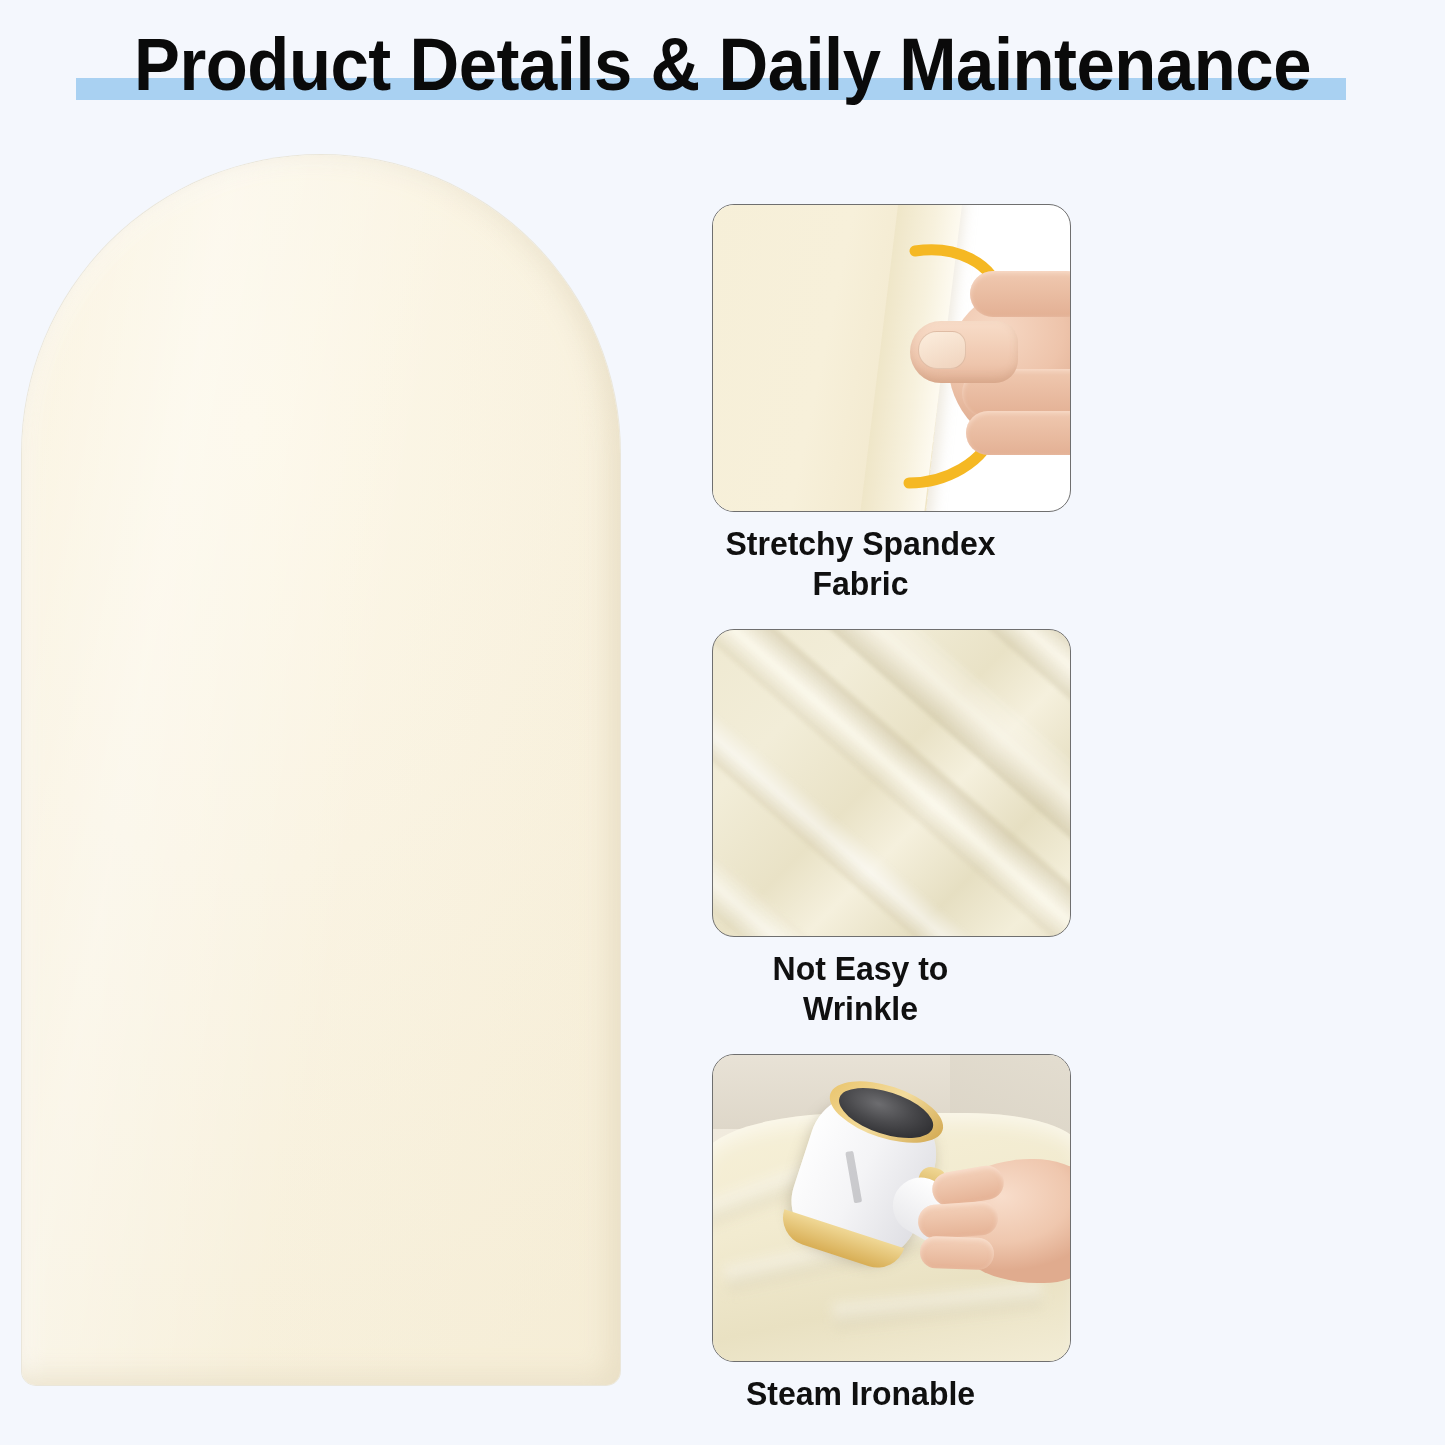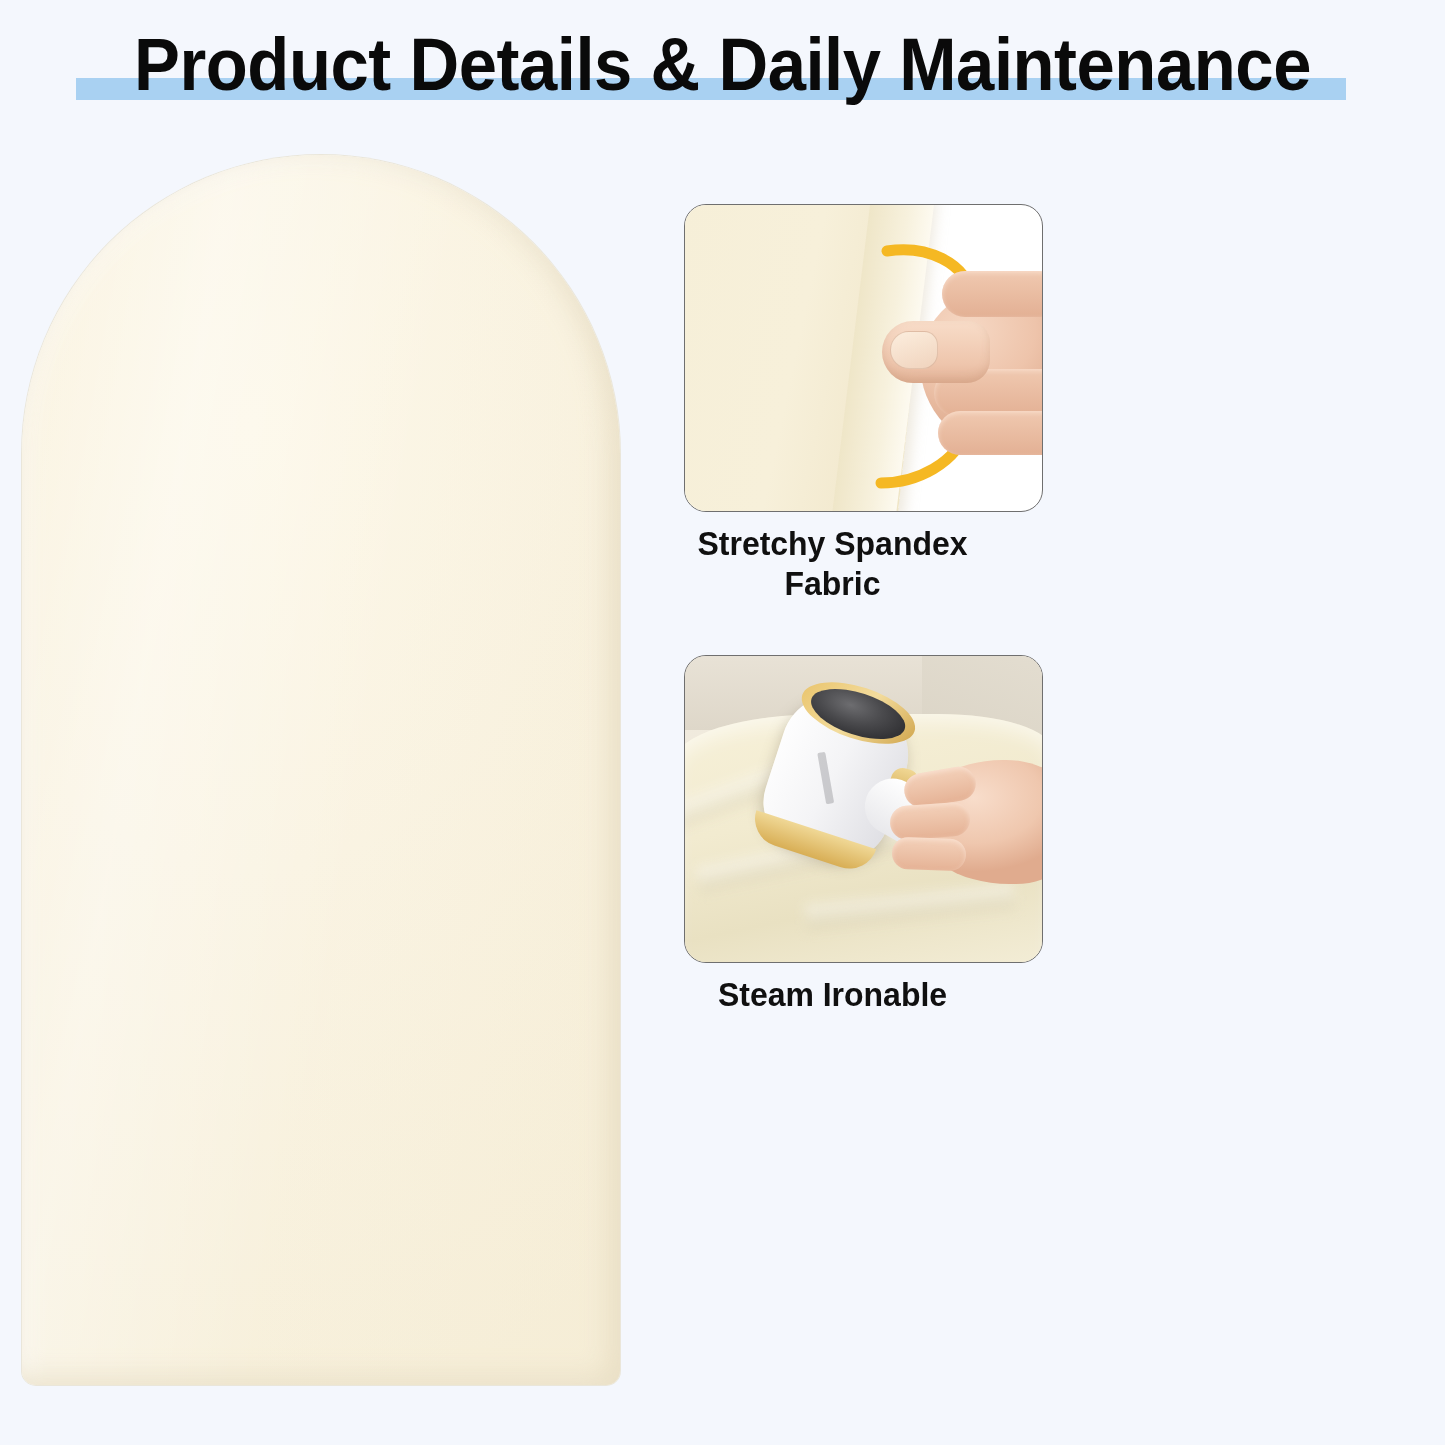--- a/index.html
+++ b/index.html
@@ -96,20 +96,21 @@
   }
   .row {
     display: flex;
     gap: 26px;
     margin-bottom: 26px;
   }
   .cell {
     width: 297px;
     display: flex;
     flex-direction: column;
+    margin-left: 28px;
   }
   .thumb {
     width: 357px;
     height: 306px;
     border: 1.5px solid #6f6f6f;
     border-radius: 22px;
     overflow: hidden;
     position: relative;
     background: #ffffff;
   }
@@ -488,20 +489,30 @@
       </div>
       <div class="caption">Stretchy Spandex Fabric</div>
     </div>
 
 
   </div>
 
   <div class="row">
 
 
+    <div class="cell">
+      <div class="thumb p4">
+        <div class="band b5"></div>
+        <div class="band b1"></div>
+        <div class="band b2"></div>
+        <div class="band b3"></div>
+        <div class="band b4"></div>
+      </div>
+      <div class="caption">Not Easy to Wrinkle</div>
+    </div>
 
   </div>
 
   <div class="row">
 
     <div class="cell">
       <div class="thumb p5">
         <div class="bg-top"></div>
         <div class="bg-wall"></div>
         <div class="cloth"></div>

